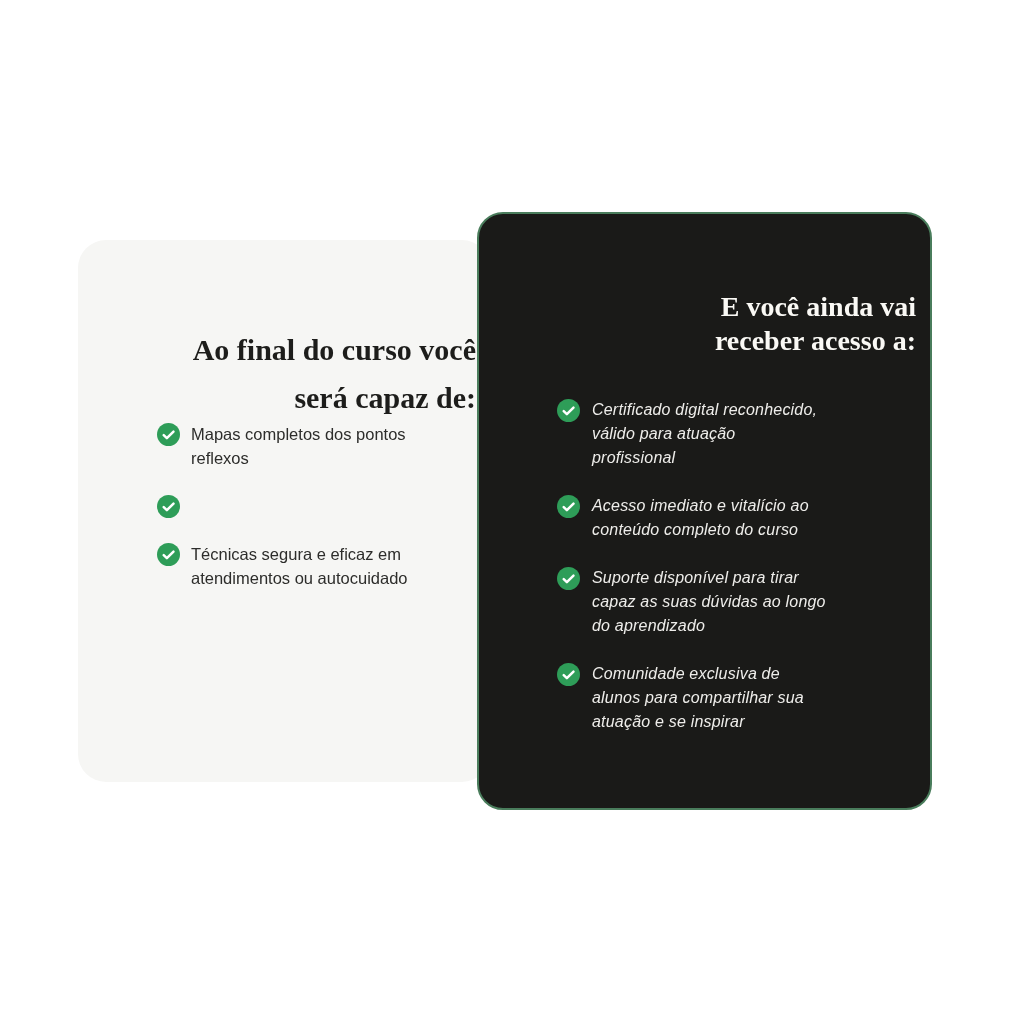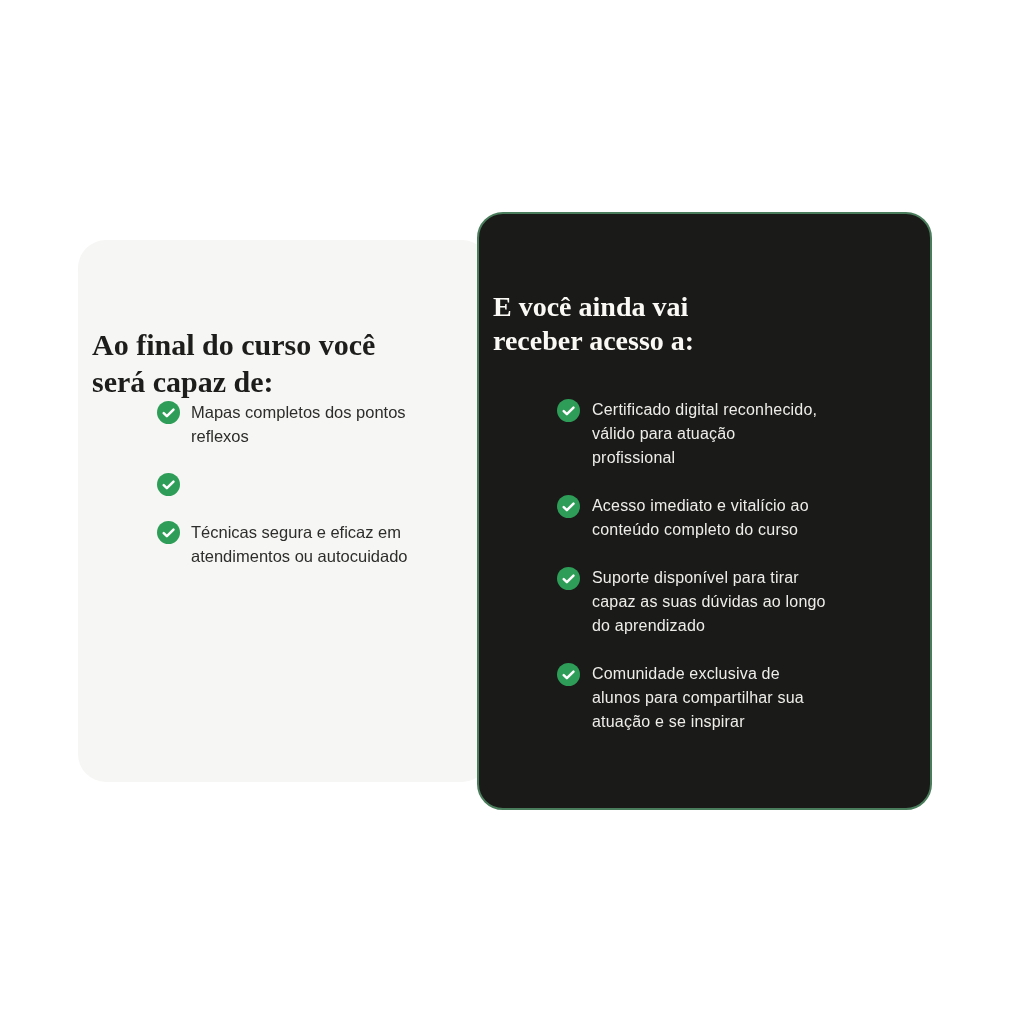--- a/index.html
+++ b/index.html
@@ -32,45 +32,45 @@
   .card-dark{
     left:477px;top:212px;
     width:455px;height:598px;
     background:var(--dark-card-bg);
     border:2px solid var(--dark-card-border);
     border-radius:26px;
   }
   .card-title{
     font-family:"Liberation Serif","DejaVu Serif",serif;
     font-weight:700;
-    text-align:left;
+    text-align:right;
     white-space:pre-line;
   }
   .card-light .card-title{
     margin:86px 14px 0;
     font-size:30px;
-    line-height:37px;
+    line-height:48px;
     color:var(--light-title);
   }
   .card-dark .card-title{
     margin:76px 14px 0;
     font-size:28px;
     line-height:34px;
     color:var(--dark-title);
   }
   ul.check-list{list-style:none;}
   .card-light ul.check-list{padding-left:79px;}
   .card-dark ul.check-list{margin-top:40px;padding-left:78px;}
   li.check-item{
     display:flex;
     align-items:flex-start;
     gap:11px;
   }
   .card-light li.check-item{margin-bottom:24px;}
-  .card-dark li.check-item{margin-bottom:24px;gap:12px;}
+  .card-dark li.check-item{margin-bottom:24px;gap:12px;font-style:italic;}
   .check-icon{
     flex:none;
     width:23px;height:23px;
     margin-top:1px;
     color:var(--check-green);
     display:inline-block;
   }
   .check-icon svg{display:block;width:100%;height:100%;}
   .item-text{
     white-space:pre-line;

